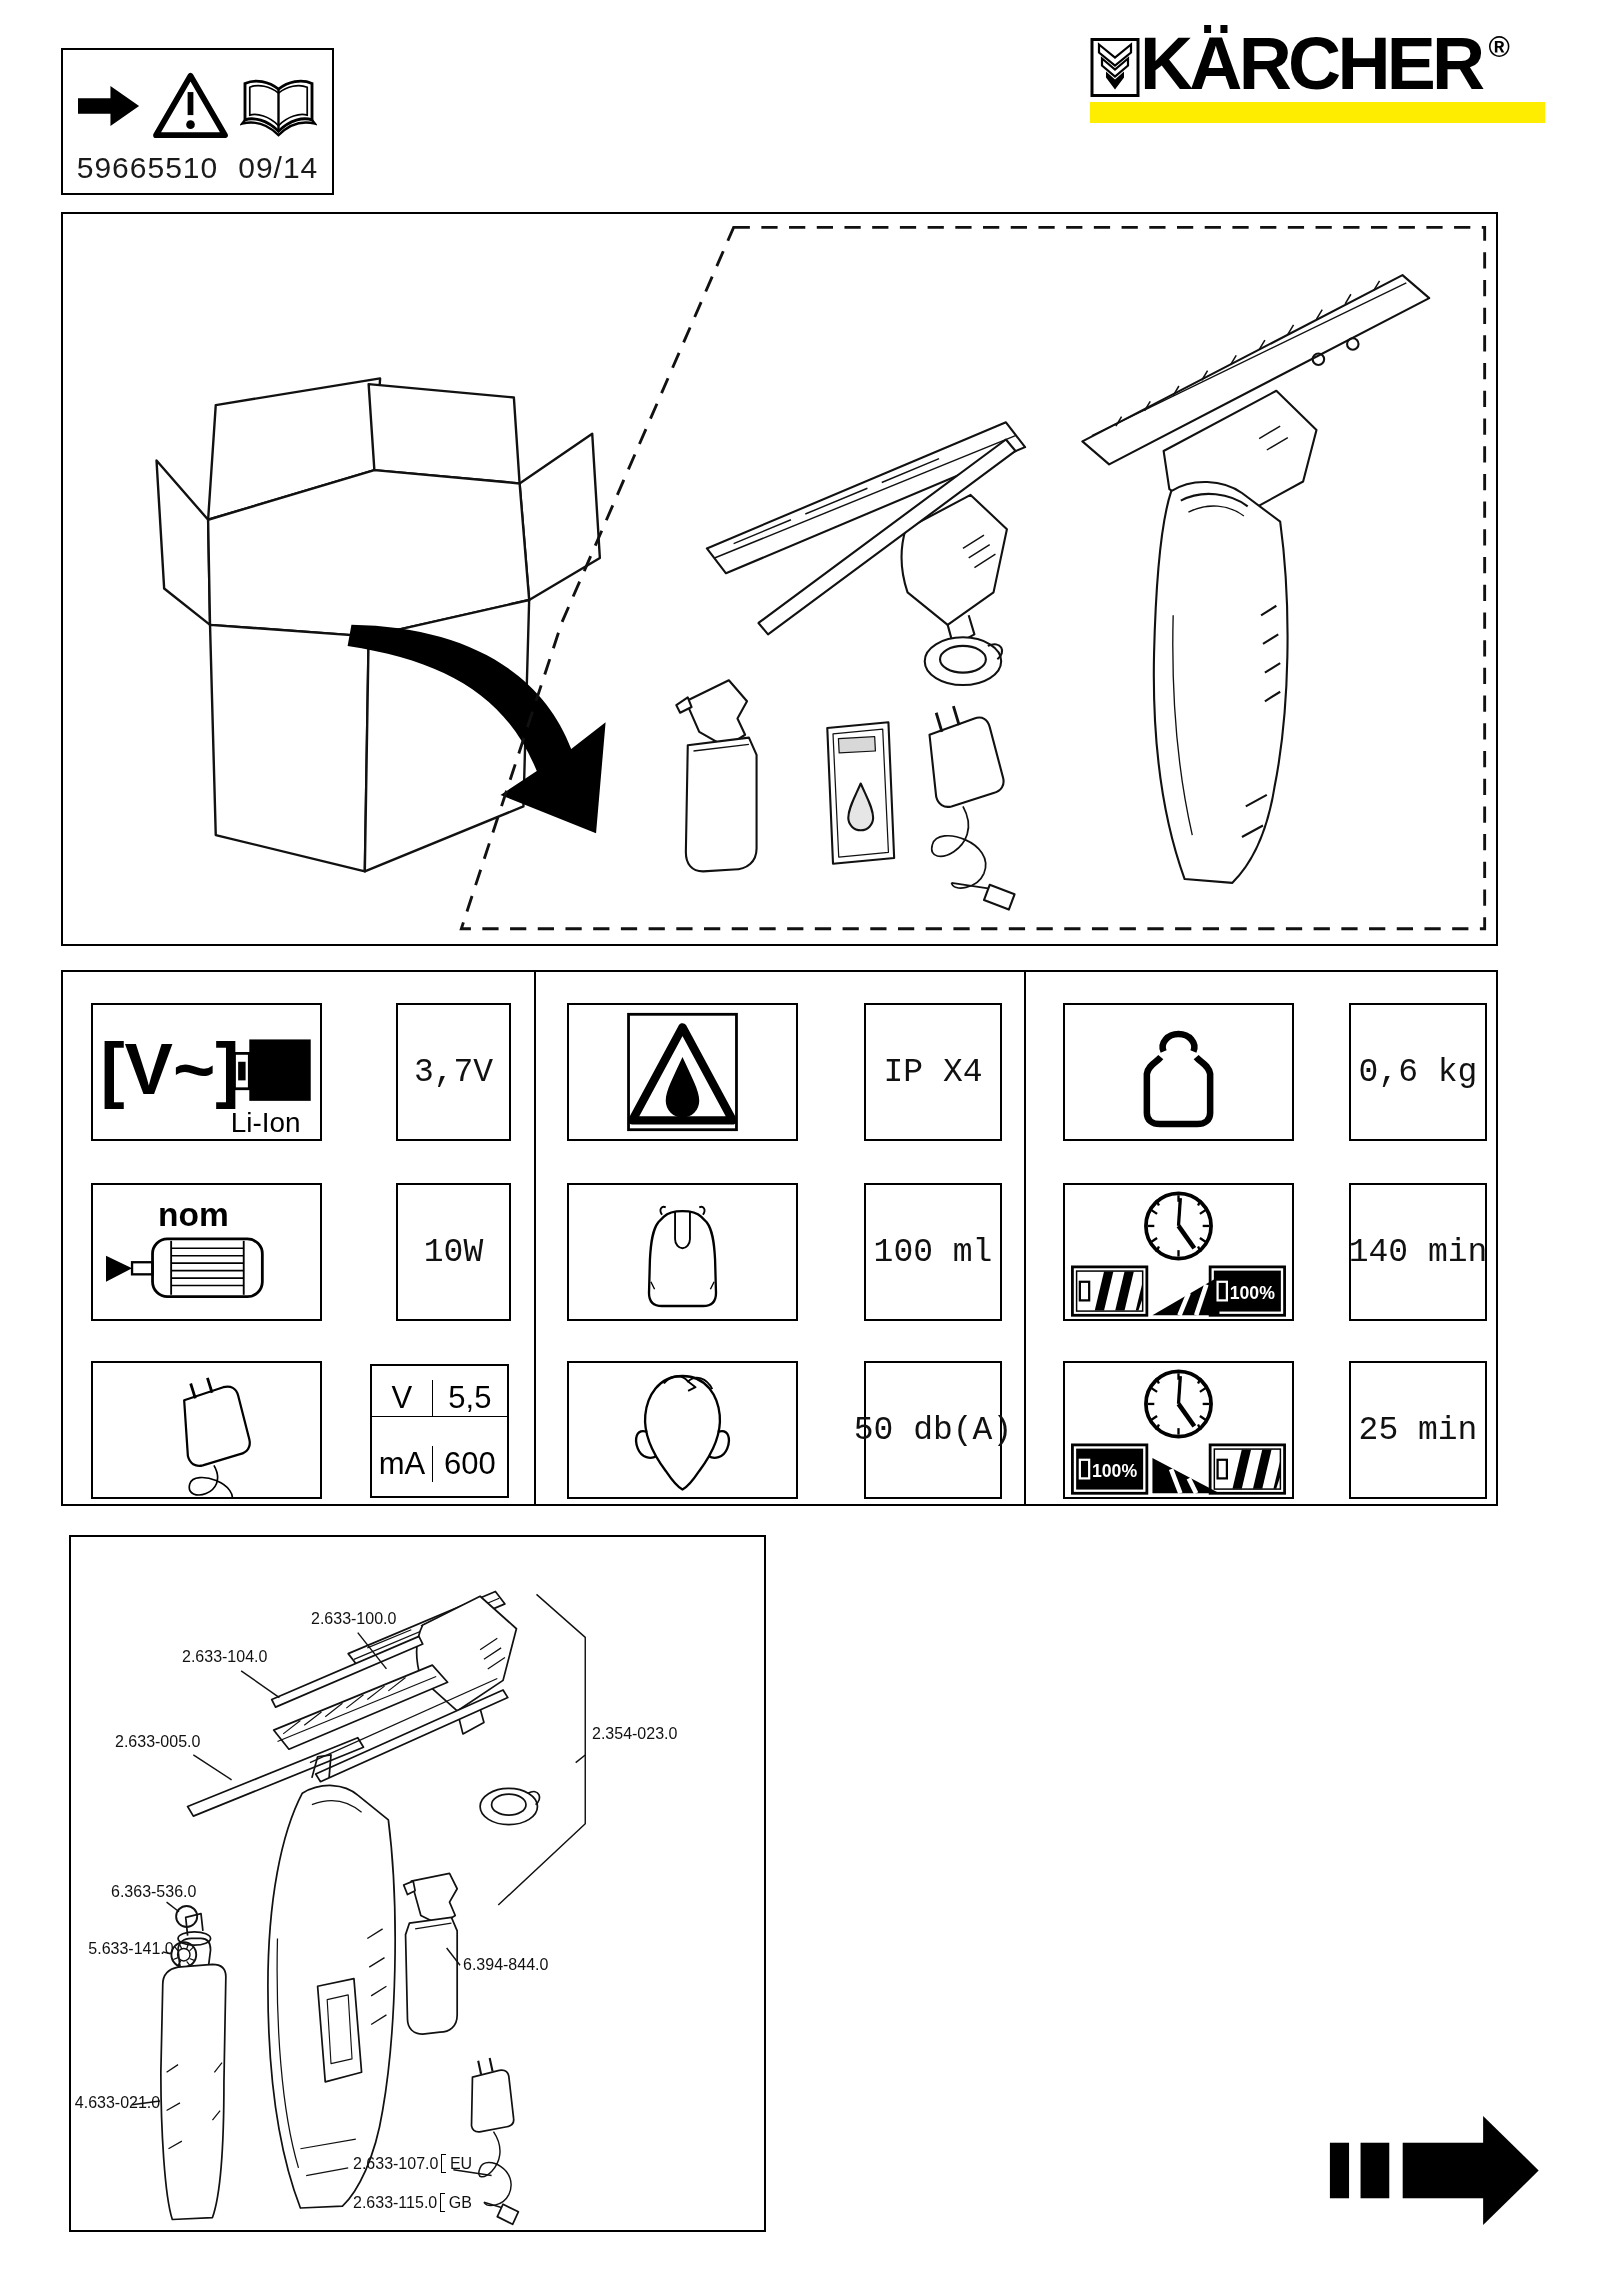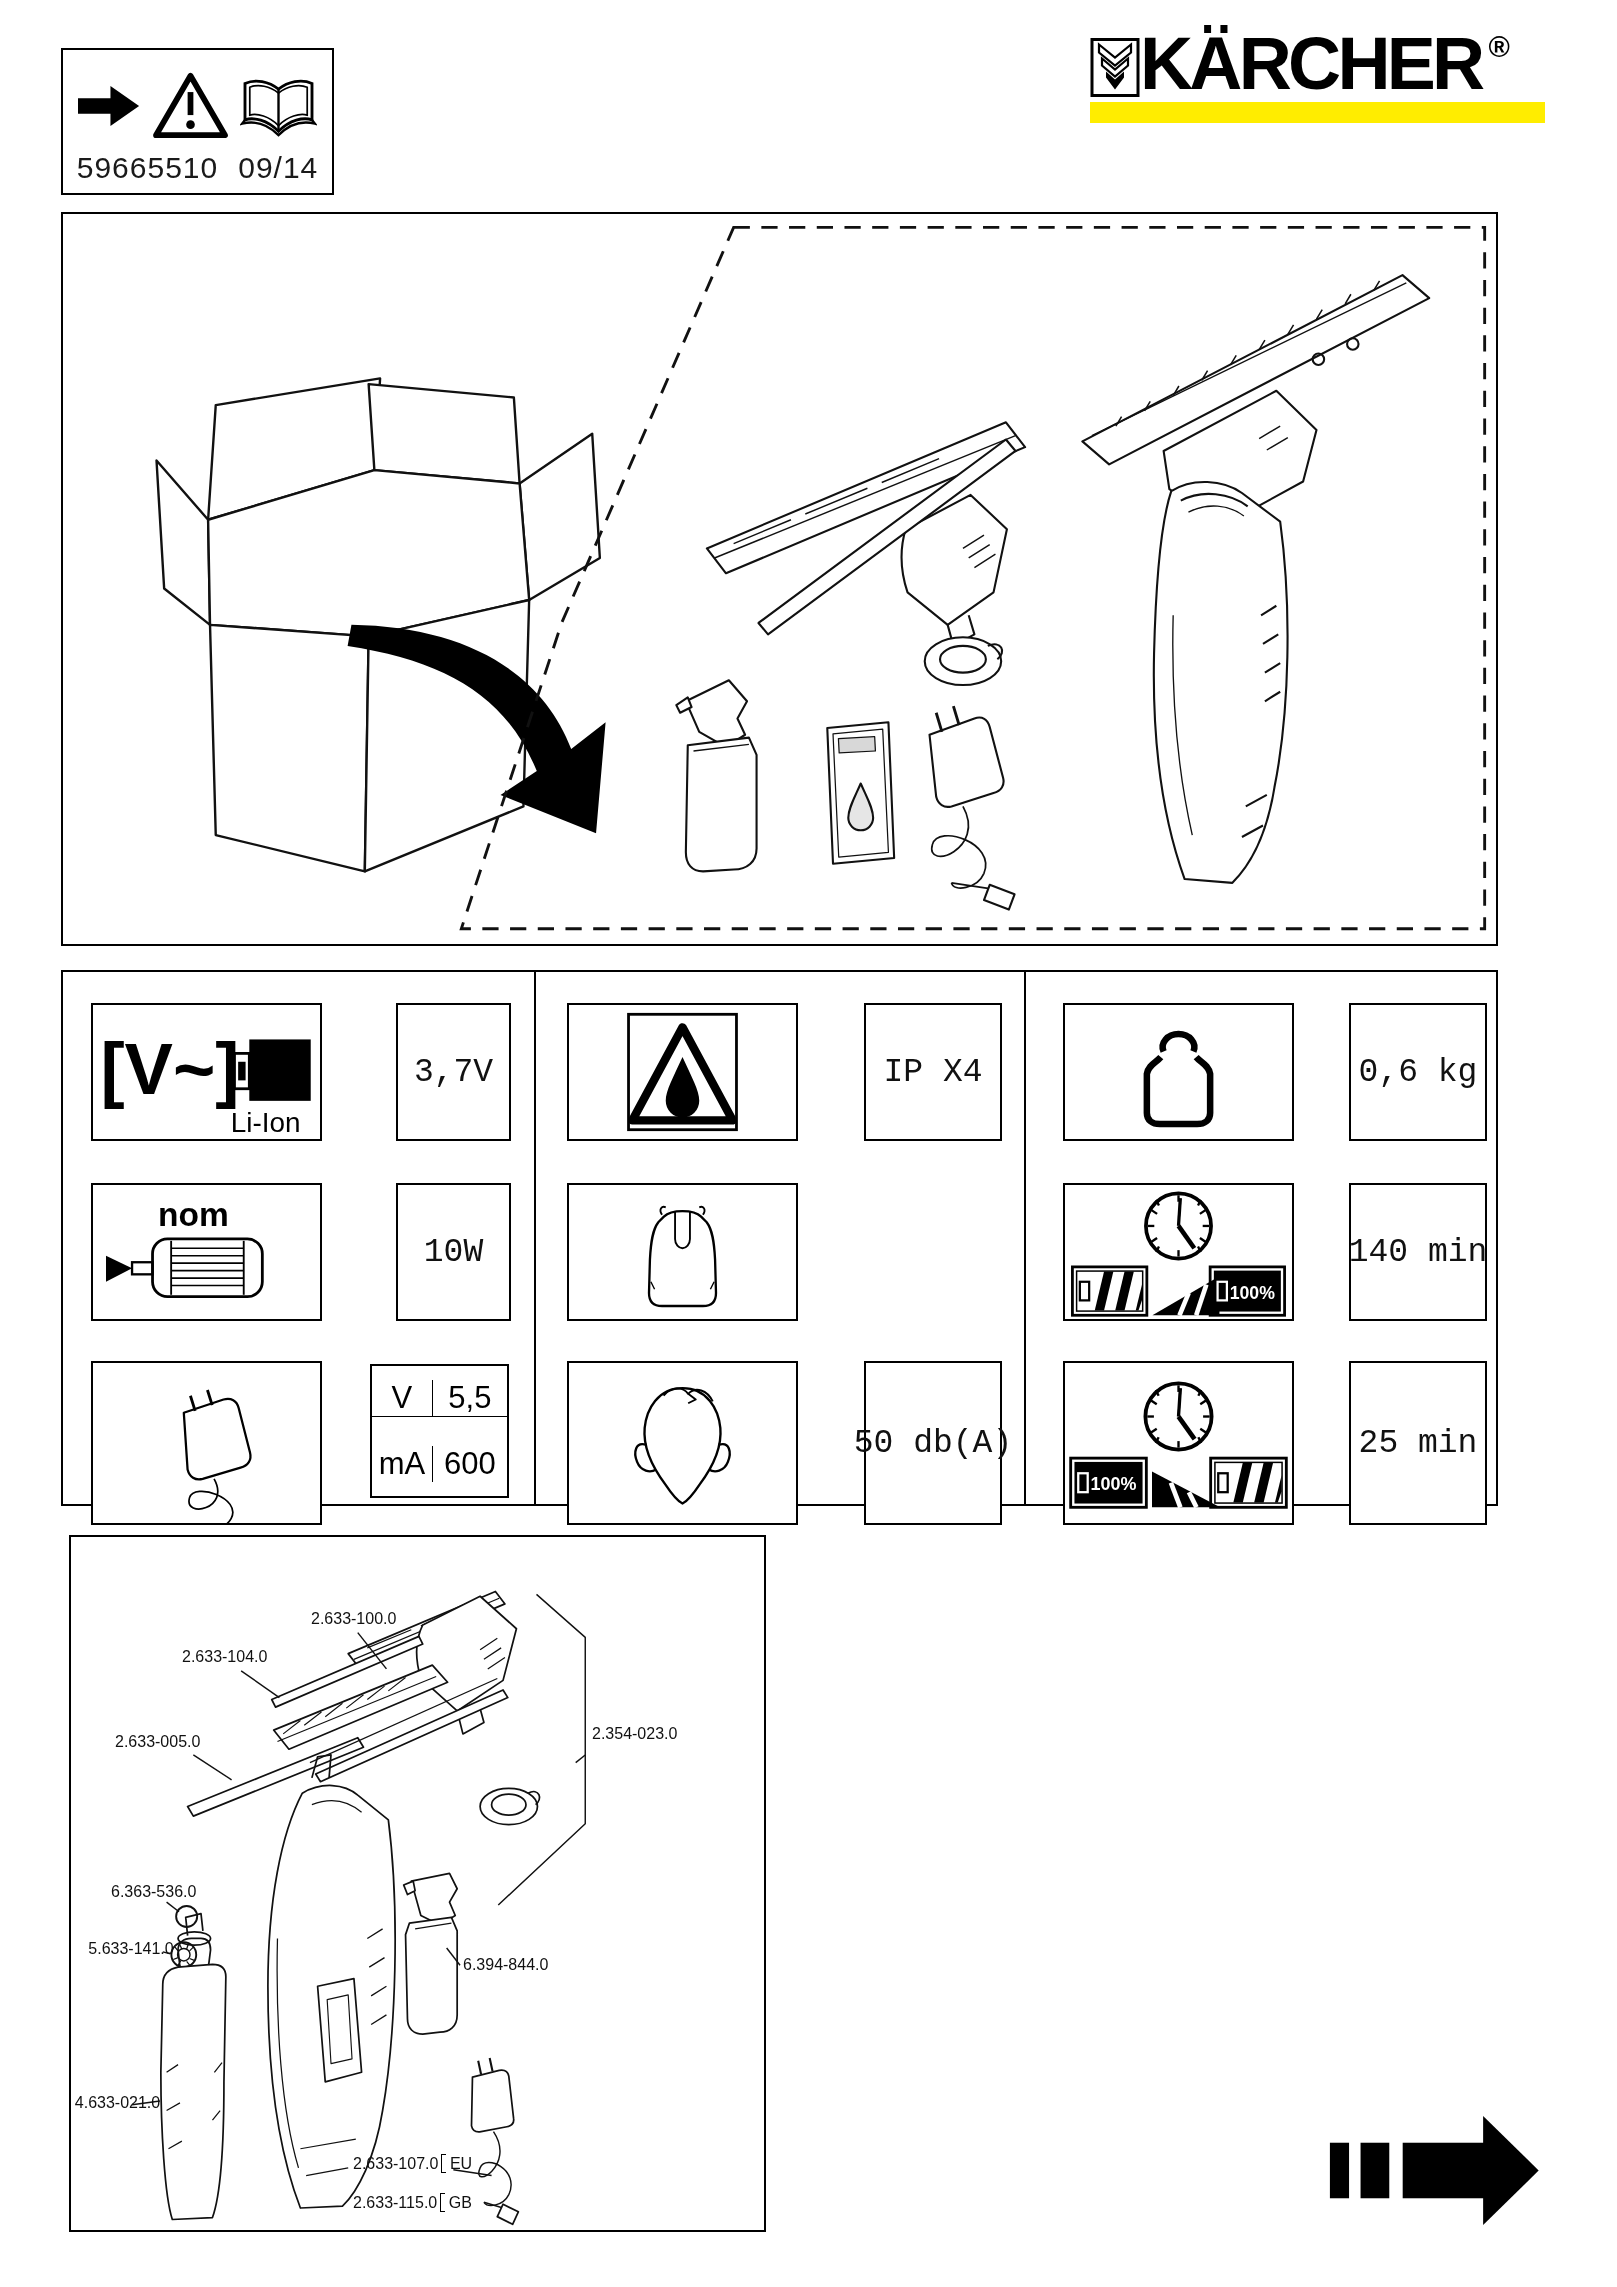--- a/index.html
+++ b/index.html
@@ -32,21 +32,21 @@
   .panel svg.fill{position:absolute;left:0;top:0;width:100%;height:100%;}
 
   
   .sep{position:absolute;top:0;bottom:0;width:2.4px;background:#000;}
   .sep1{left:471px}.sep2{left:961px}
   .sbox{position:absolute;border:2.4px solid #000;display:flex;align-items:center;
         justify-content:center;background:#fff;}
   .value{font-size:33px;color:#111;white-space:nowrap;font-family:Liberation Mono, monospace;}
   .icon-svg{width:100%;height:100%;}
   
-  .r1{top:31px;height:138px}.r2{top:211px;height:138px}.r3{top:389px;height:164px}
+  .r1{top:31px;height:138px}.r2{top:211px;height:138px}.r3{top:389px;height:138px}
   .g1i{left:28px;width:231px}.g1v{left:333px;width:115px}
   .g2i{left:504px;width:231px}.g2v{left:801px;width:138px}
   .g3i{left:1000px;width:231px}.g3v{left:1286px;width:138px}
   .vma{left:307px;width:139px;top:392px;height:134px;display:grid;
        grid-template-columns:45% 55%;grid-template-rows:50% 50%;}
   .vma>div{display:flex;align-items:center;justify-content:center;font-size:31px;}
   .vma .bR{border-right:1.4px solid #000}.vma .bB{border-bottom:1.4px solid #000}
 
   
   .plabel{position:absolute;font-size:16px;white-space:nowrap;color:#111;}
@@ -244,20 +244,23 @@
 
     <div class="sbox r2 g2i">
       <svg class="icon-svg" viewBox="0 0 240 144">
         <g fill="none" stroke="#000" stroke-width="2.5" stroke-linejoin="round">
           <path d="M100,34 C108,26 132,26 140,34 L146,40 C152,48 154,60 155,80 L156,116 C156,126 150,130 142,130 L98,130 C90,130 84,126 84,116 L85,80 C86,60 88,48 94,40 Z"></path>
           <path d="M112,28 L112,58 C112,64 116,68 120,68 C124,68 128,64 128,58 L128,28" stroke-width="2"></path>
           <path d="M98,32 C94,26 98,22 102,24 M142,32 C146,26 142,22 138,24" stroke-width="2"></path>
           <path d="M86,104 L90,112 M154,104 L150,112" stroke-width="1.5"></path>
         </g>
       </svg>
+    </div>
+    <div class="sbox r2 g2v">
+      <span class="value">100 ml</span>
     </div>
 
     <div class="sbox r2 g3i">
       <svg class="icon-svg" viewBox="0 0 240 144">
         <g>
           <circle cx="120" cy="44" r="35" fill="none" stroke="#000" stroke-width="4"></circle>
           <g stroke="#000" stroke-width="2.5">
             <line x1="120" y1="11" x2="120" y2="18"></line>
               <line x1="120" y1="70" x2="120" y2="77"></line>
             <line x1="87" y1="44" x2="94" y2="44"></line>

